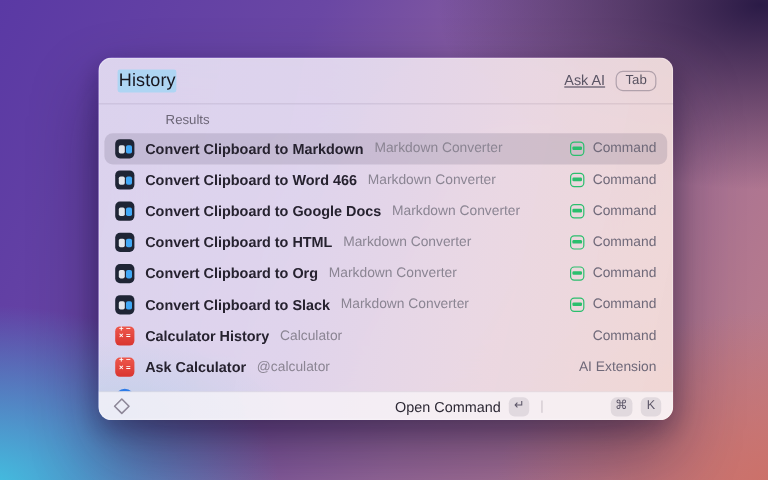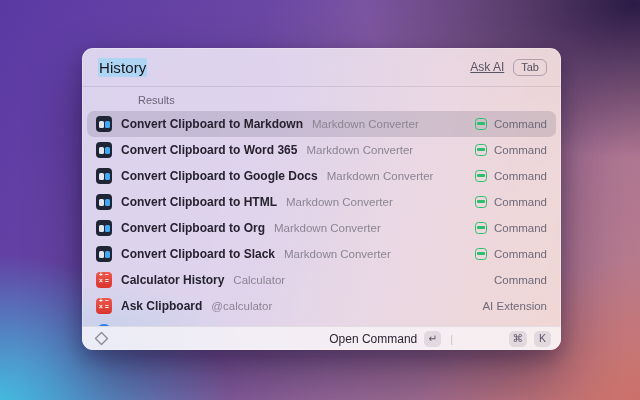--- a/index.html
+++ b/index.html
@@ -124,21 +124,21 @@
     <span class="right">
       <span class="acc"></span>
       <span class="type">Command</span>
     </span>
   </div>
         <div class="row">
     <span class="icn icn-markdown-converter-icon">
             <i class="p1"></i>
             <i class="p2"></i>
           </span>
-    <span class="title">Convert Clipboard to Word 365</span>
+    <span class="title">Convert Clipboard to Word 466</span>
     <span class="subtitle">Markdown Converter</span>
     <span class="right">
       <span class="acc"></span>
       <span class="type">Command</span>
     </span>
   </div>
         <div class="row">
     <span class="icn icn-markdown-converter-icon">
             <i class="p1"></i>
             <i class="p2"></i>
@@ -200,21 +200,21 @@
       <span class="type">Command</span>
     </span>
   </div>
         <div class="row">
     <span class="icn icn-calculator-icon">
             <i>+</i>
             <i>−</i>
             <i>×</i>
             <i>=</i>
           </span>
-    <span class="title">Ask Clipboard</span>
+    <span class="title">Ask Calculator</span>
     <span class="subtitle">@calculator</span>
     <span class="right">
 
       <span class="type">AI Extension</span>
     </span>
   </div>
         <div class="row">
     <span class="icn icn-voiceover-icon">
             <svg width="16" height="16" viewBox="0 0 16 16">
               <circle cx="8" cy="8" r="5.4" fill="none" stroke="#fff" stroke-width="1.2"></circle>

